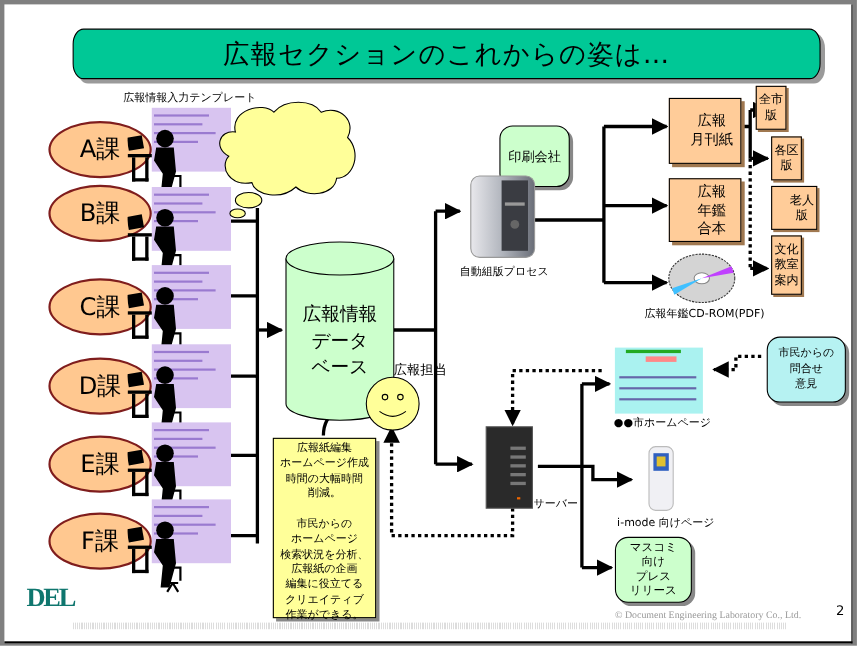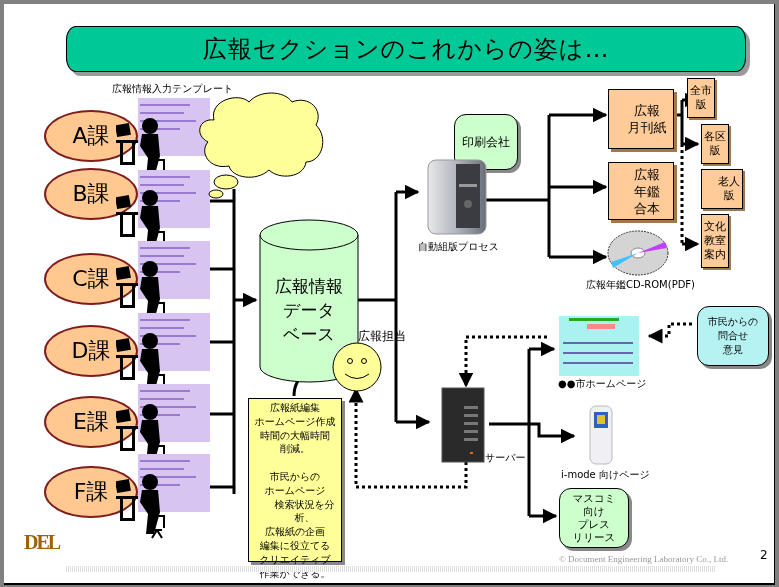--- a/index.html
+++ b/index.html
@@ -243,21 +243,21 @@
   </svg>
 
   <div id="note" class="abs">
       <div style="min-height: 13.8px;">広報紙編集</div>
       <div style="min-height: 13.8px;">ホームページ作成</div>
       <div style="min-height: 13.8px;">時間の大幅時間</div>
       <div style="min-height: 13.8px;">削減。</div>
       <div style="min-height: 13.8px;"></div>
       <div style="min-height: 13.8px;">市民からの</div>
       <div style="min-height: 13.8px;">ホームページ</div>
-      <div style="min-height: 13.8px; padding-left: 19px;">検索状況を分析、</div>
+      <div style="min-height: 13.8px;">検索状況を分析、</div>
       <div style="min-height: 13.8px;">広報紙の企画</div>
       <div style="min-height: 13.8px;">編集に役立てる</div>
       <div style="min-height: 13.8px;">クリエイティブ</div>
       <div style="min-height: 13.8px;">作業ができる。</div>
     </div>
 
   <div class="abs greenbox" style="left:450px;top:110px;width:62px;height:54px;font-size:12px;">
     <span>印刷会社</span>
   </div>
   <svg class="abs" style="left:420px;top:150px;" width="66" height="86">
@@ -361,17 +361,17 @@
 
   <div class="abs greenbox" style="left:555px;top:484px;width:68px;height:58px;font-size:10.5px;line-height:13px;">
     <div>
         <div>マスコミ</div>
         <div>向け</div>
         <div>プレス</div>
         <div>リリース</div>
       </div>
   </div>
 
-  <div class="abs" style="left:20px;top:527px;font-family:'Liberation Serif',serif;font-size:20px;font-weight:bold;color:#a16207;letter-spacing:-2px;">DEL</div>
+  <div class="abs" style="left:20px;top:527px;font-family:'Liberation Serif',serif;font-size:24px;font-weight:bold;color:#0f766e;letter-spacing:-2px;">DEL</div>
   <div id="footer-line" class="abs"></div>
   <div class="abs" style="left:555px;top:550px;font-family:'Liberation Serif',serif;font-size:9px;color:#999;">© Document Engineering Laboratory Co., Ltd.</div>
   <div class="abs" style="left:756px;top:544px;font-size:12px;">2</div>
 </div>
 
 </body></html>

